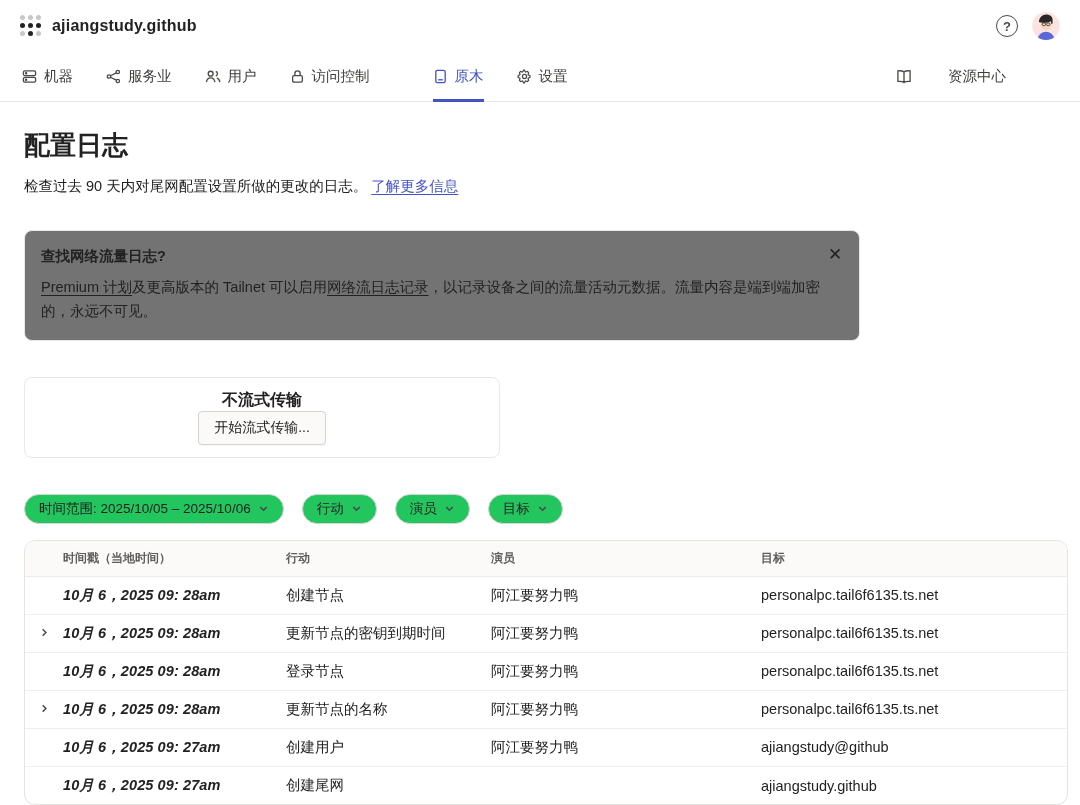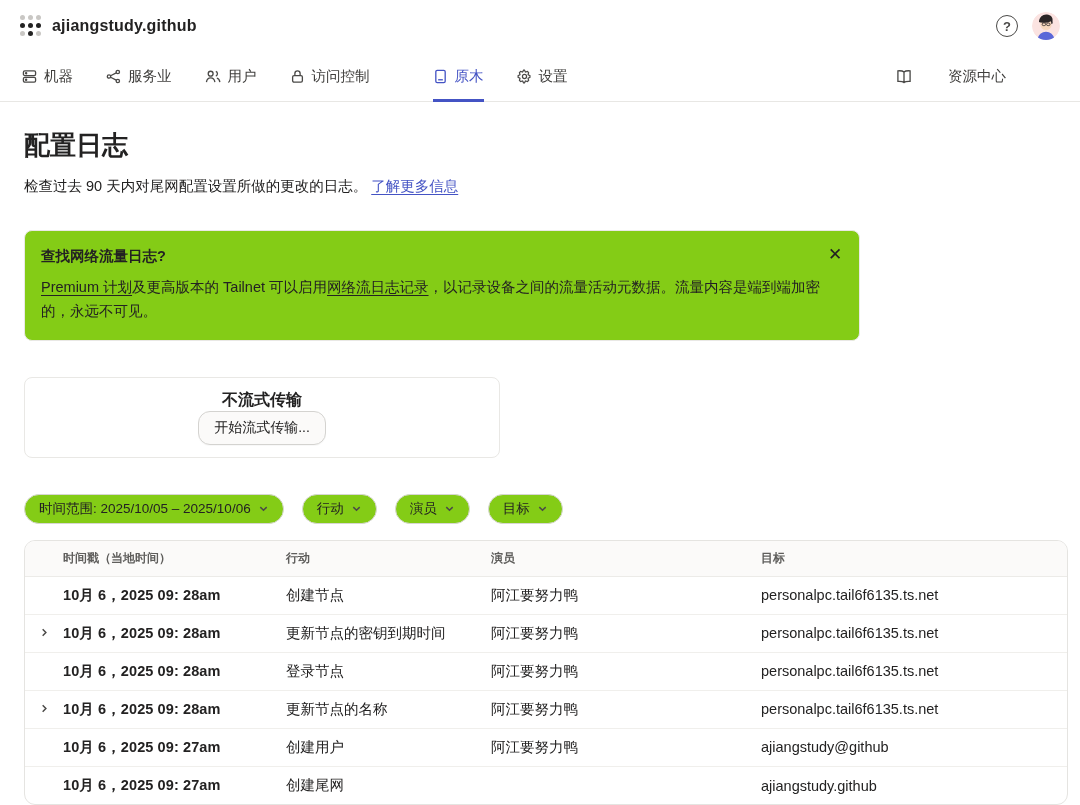--- a/index.html
+++ b/index.html
@@ -25,47 +25,47 @@
   .nav-item.gap-left { margin-left:30px; }
   .nav-item.push-right { margin-left:auto; margin-right:52px;gap:36px; }
 
   
   .main { padding:0 24px; }
   .page-title { font-size:26px; font-weight:700; margin-top:26px; }
   .page-desc { font-size:14.5px; margin-top:14px; }
   .page-desc a { color:#4453c4; text-decoration:underline; text-underline-offset:3px; cursor:pointer; }
 
   
-  .banner { position:relative; width:836px; margin-top:34px; background:#84cc16; border:1px solid #e9e8e5; border-radius:8px; padding:16px 28px 16px 16px; }
+  .banner { position:relative; width:836px; margin-top:34px; background:#737373; border:1px solid #e9e8e5; border-radius:8px; padding:16px 28px 16px 16px; }
   .banner-title { font-size:14.5px; font-weight:700; }
   .banner-body { font-size:14.5px; line-height:1.65; margin-top:10px; }
   .banner-body .inlink { text-decoration:underline; text-underline-offset:3px; cursor:pointer; color:inherit; }
   .banner-close { position:absolute; top:14px; right:14px; width:20px; height:20px; background:none; border:none; font-size:17px; line-height:20px; color:#232222; cursor:pointer; }
 
   
   .stream-card { width:476px; margin-top:36px; border:1px solid #e9e8e5; border-radius:8px; padding:12px 16px; display:flex; align-items:center; justify-content:space-between; min-height:54px;flex-direction:column; }
   .stream-status { font-size:16px; font-weight:700; }
-  .btn { font-family:inherit; font-size:14px; font-weight:500; color:#232222; background:#fbfaf9; border:1px solid #d4d3d0; border-radius:12px; padding:7px 15px; cursor:pointer; box-shadow:0 1px 1px rgba(0,0,0,.03); }
+  .btn { font-family:inherit; font-size:14px; font-weight:500; color:#232222; background:#fbfaf9; border:1px solid #d4d3d0; border-radius:4px; padding:7px 15px; cursor:pointer; box-shadow:0 1px 1px rgba(0,0,0,.03); }
 
   
   .filters { display:flex; align-items:center; gap:18px; margin-top:36px; }
-  .pill { display:flex; align-items:center; gap:7px; border:1px solid #d7d6d3; border-radius:9999px; padding:5px 14px; font-size:13.5px; font-weight:500; background:#84cc16; cursor:pointer; font-family:inherit; color:#232222; }
+  .pill { display:flex; align-items:center; gap:7px; border:1px solid #d7d6d3; border-radius:9999px; padding:5px 14px; font-size:13.5px; font-weight:500; background:#22c55e; cursor:pointer; font-family:inherit; color:#232222; }
   .pill svg { stroke:#4a4947; }
 
   
   .log-table-wrap { margin-top:16px; border:1px solid #e5e4e1; border-radius:11px; overflow:hidden; width:1044px; }
   table { width:100%; border-collapse:collapse; table-layout:fixed; }
   col.c-chev { width:38px; } col.c-time { width:223px; } col.c-action { width:205px; } col.c-actor { width:270px; }
   thead th { background:#fbfaf9; border-bottom:1px solid #ececе9; border-bottom:1px solid #ecebе8; border-bottom:1px solid #ecebe8; font-size:12px; font-weight:700; color:#5f5e5c; text-align:left; padding:9px 6px 9px 0; }
   tbody td { font-size:14.5px; padding:0 6px 0 0; height:38px; vertical-align:middle; }
   tbody tr { border-top:1px solid #f0efec; }
   tbody tr:first-child { border-top:none; }
   td.chev, th.chev { text-align:center; padding:0; }
   .row-chevron { display:inline-flex; cursor:pointer; }
-  .t-time { font-weight:600; letter-spacing:.1px; }
+  .t-time { font-weight:600; letter-spacing:.1px;font-style:italic; }
 
   .export-row { margin-top:18px; }
 </style>
 </head>
 <body>
 
 <header class="topbar">
   <span class="logo-dots">
     <i class="lt"></i>
       <i class="lt"></i>

